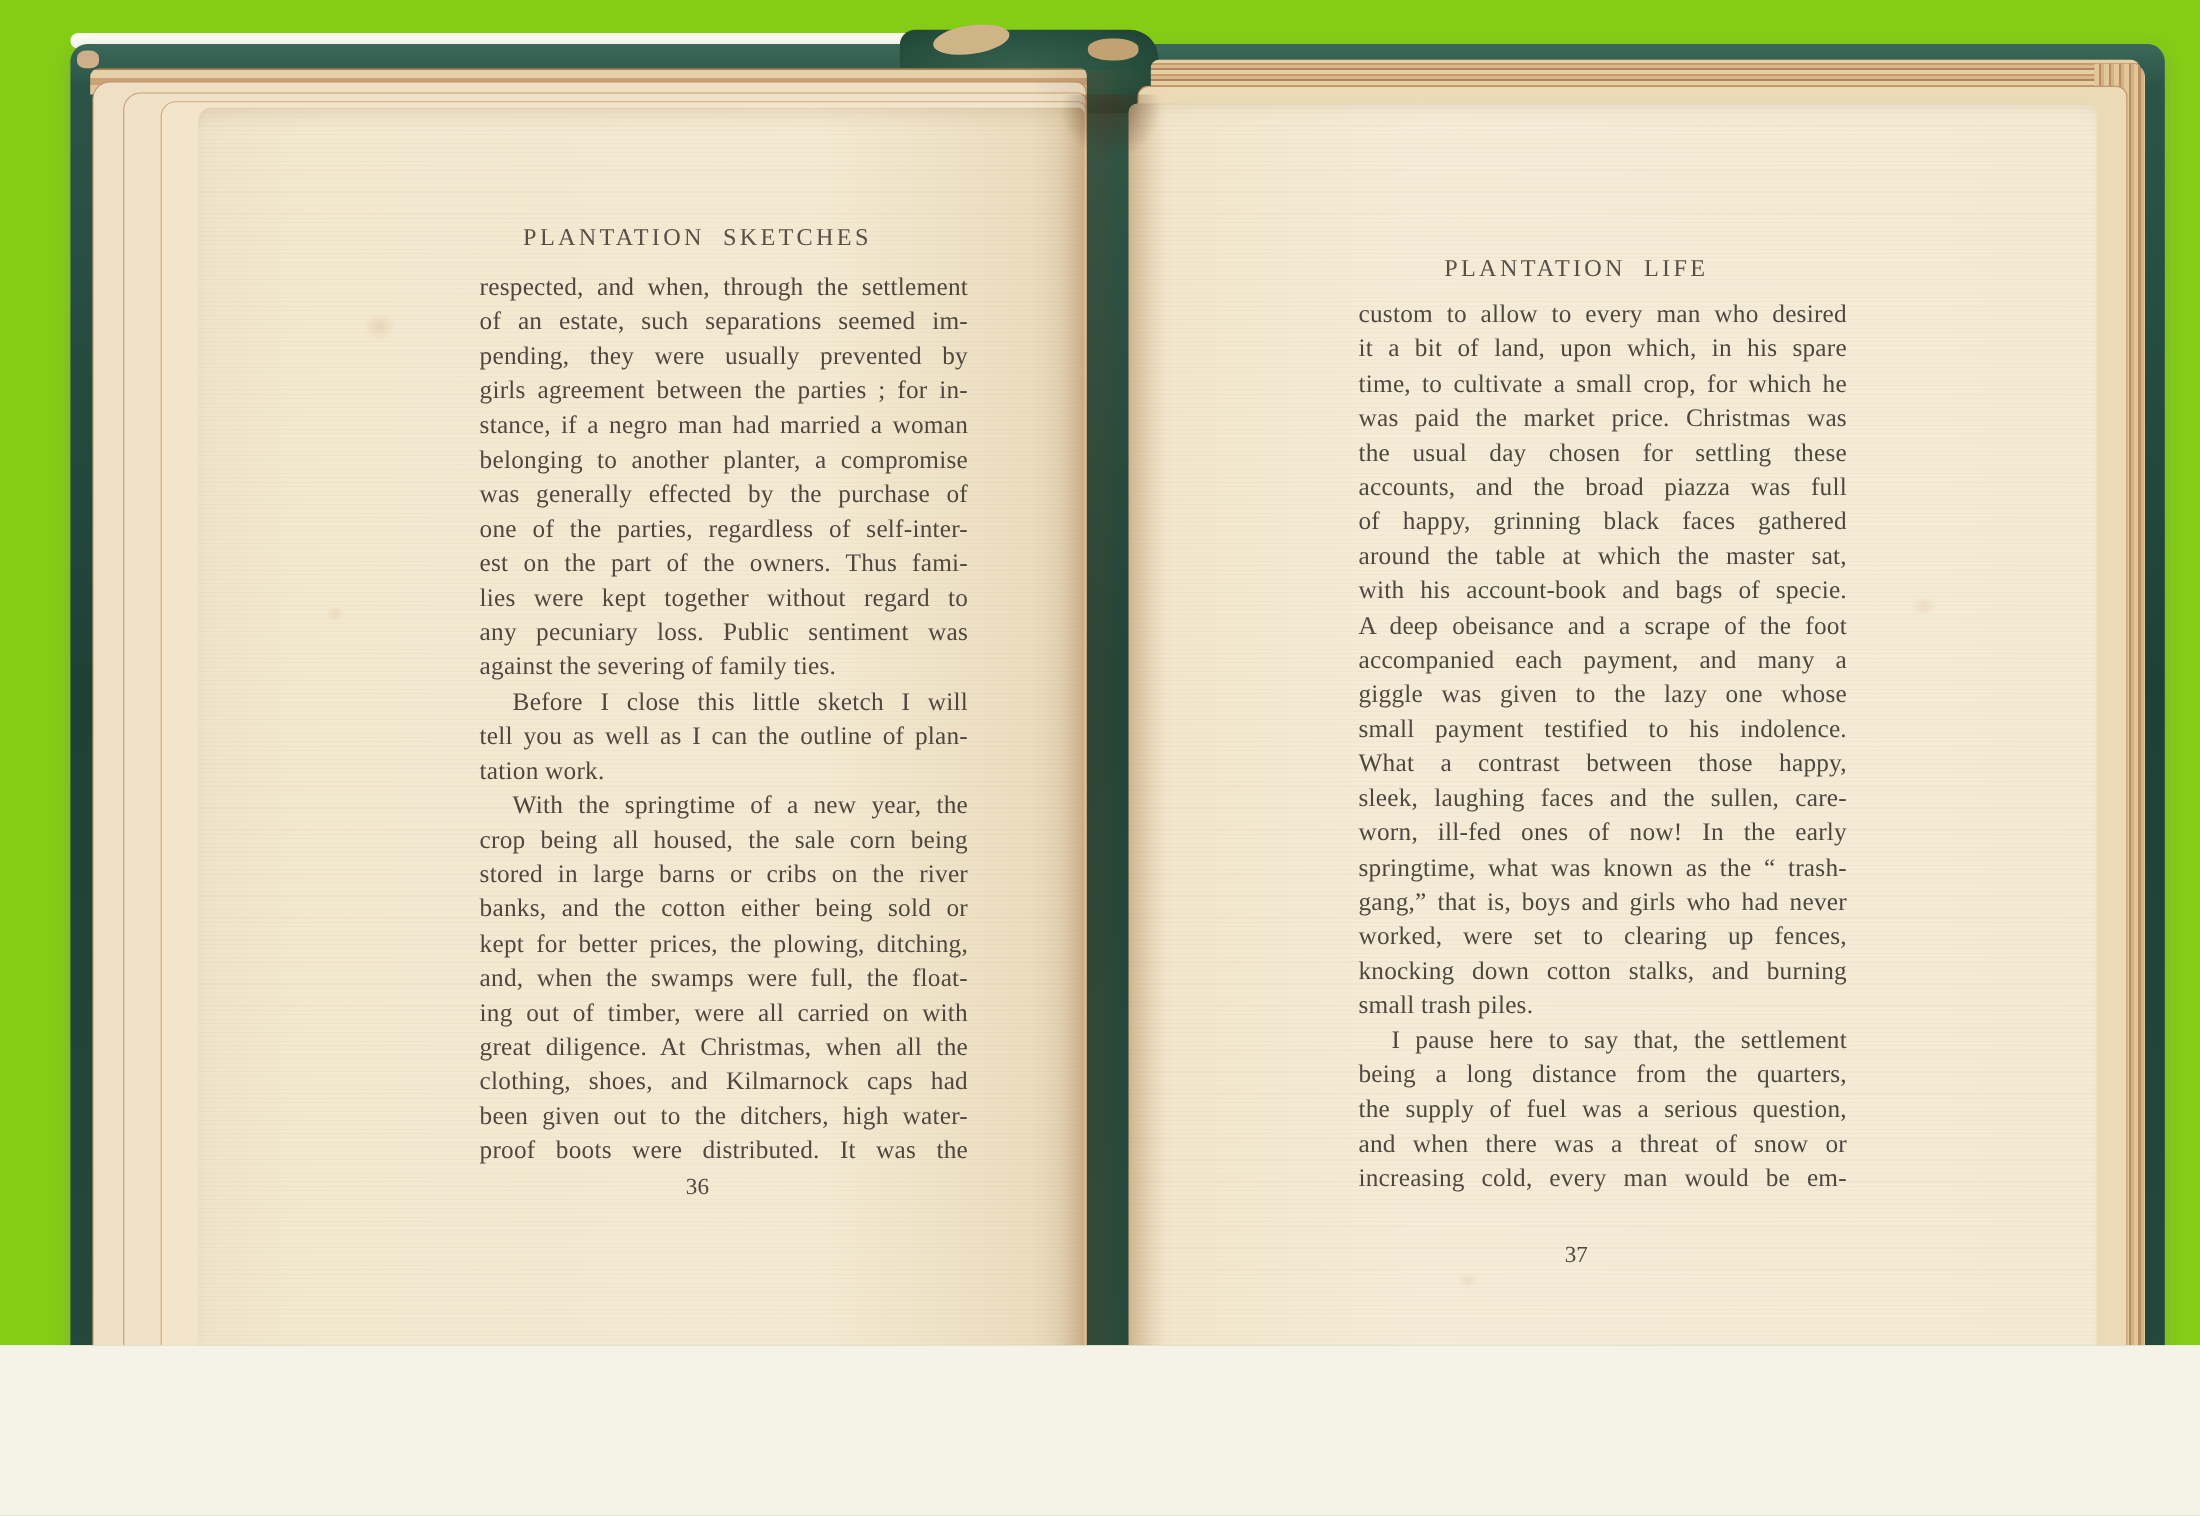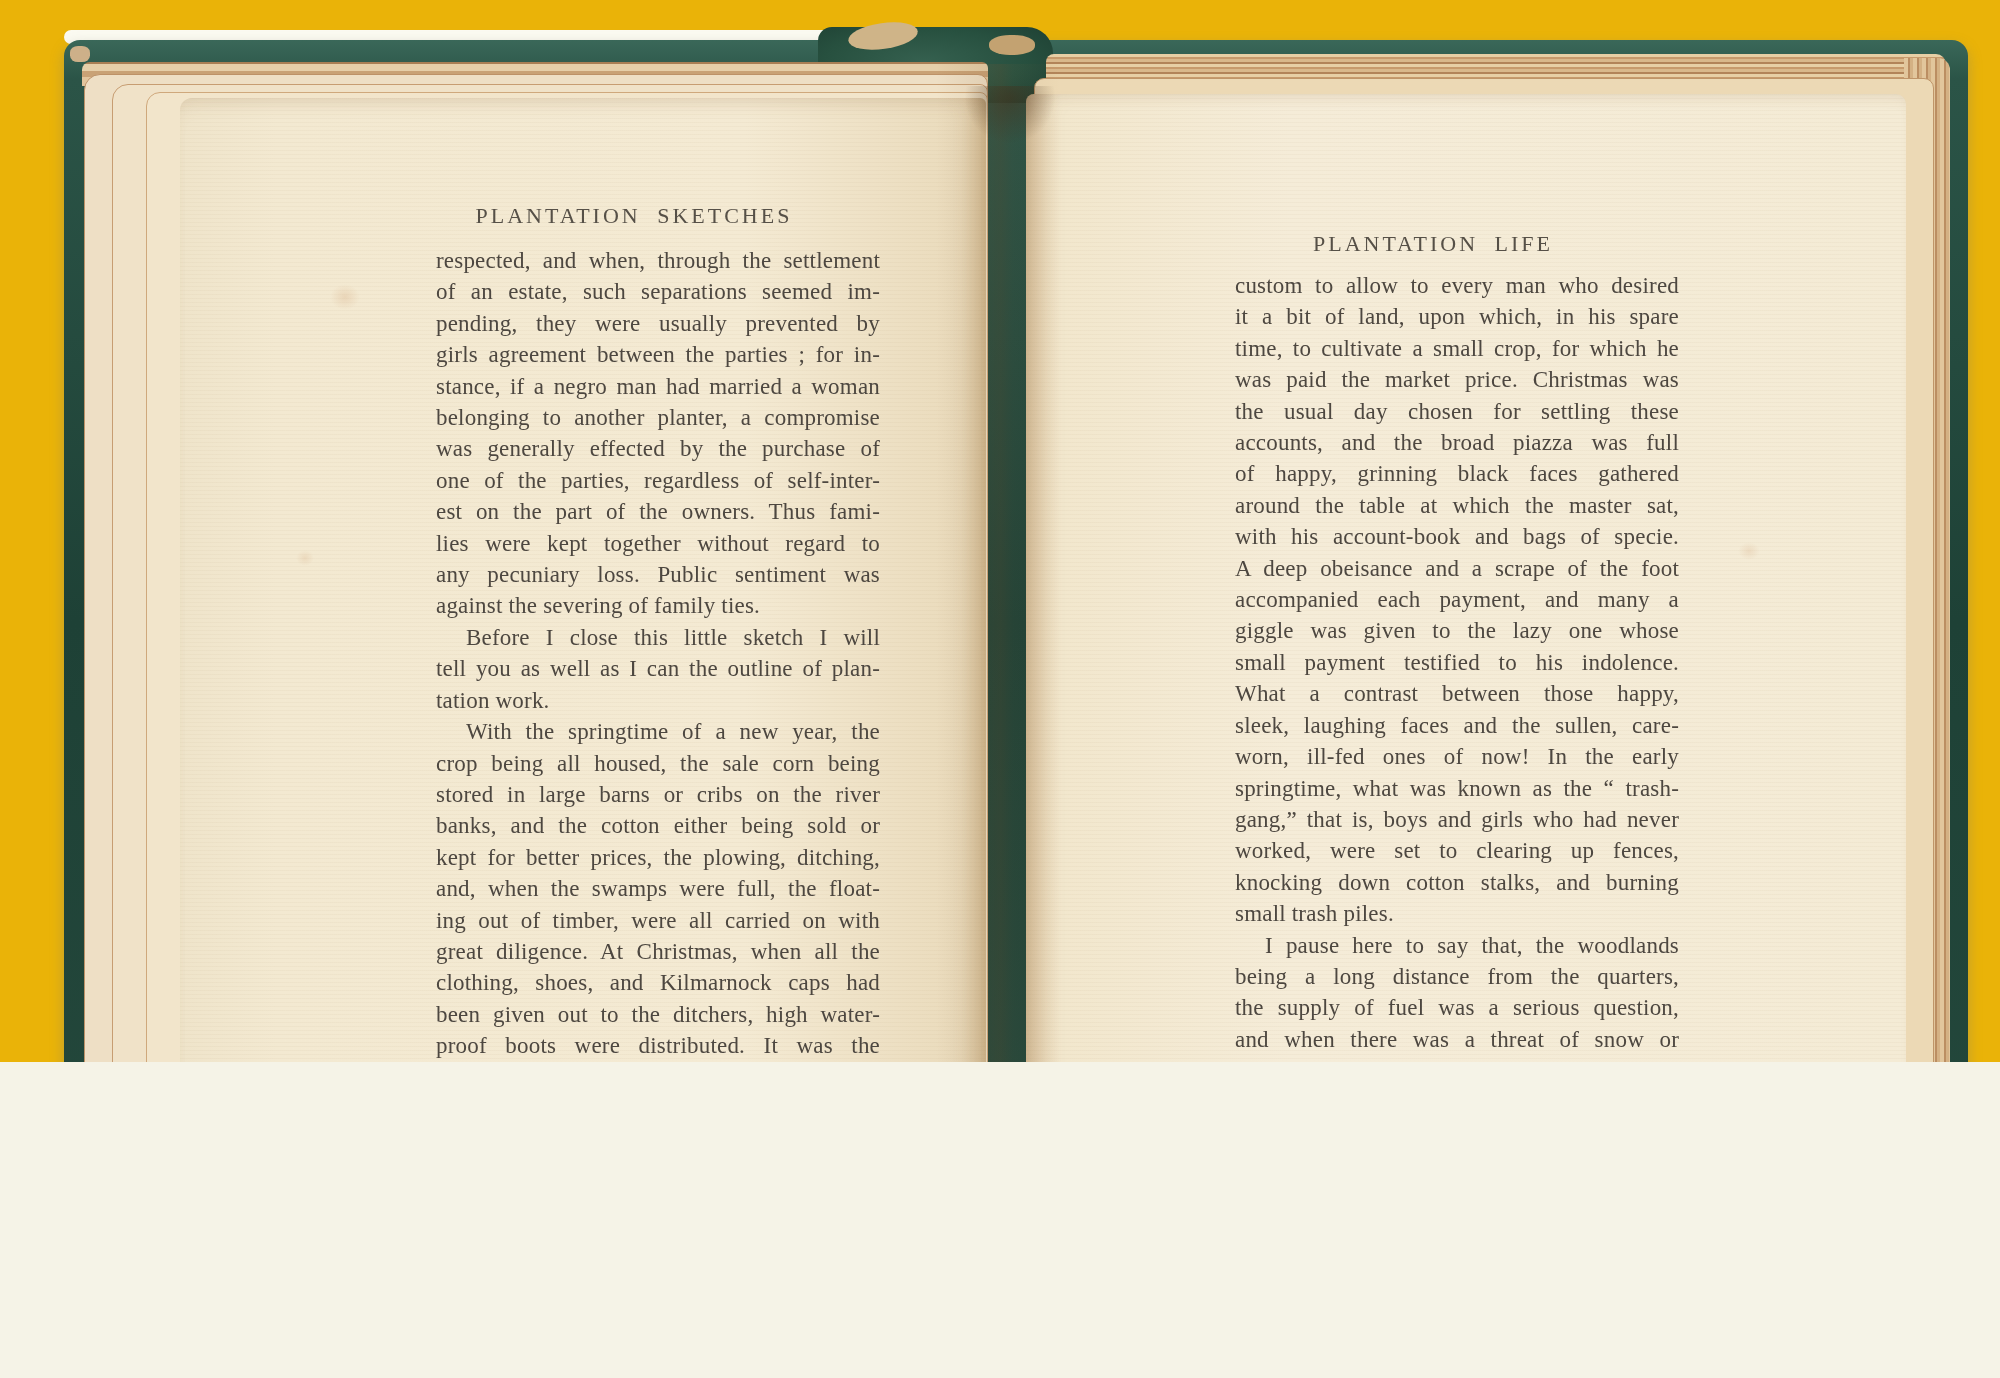--- a/index.html
+++ b/index.html
@@ -1,16 +1,16 @@
 <!DOCTYPE html>
 <html><head>
 <meta charset="utf-8">
 <style>
   html,body{margin:0;padding:0;background:#f5f3e7;}
-  .stage{position:relative;width:2000px;height:1062px;background:#eab308;overflow:hidden;
+  .stage{position:relative;width:2000px;height:1223px;background:#84cc16;overflow:hidden;
          font-family:"Liberation Serif","DejaVu Serif",serif;text-decoration:underline;}
   .abs{position:absolute;}
 
   
   .top-glint{left:64px;top:30px;width:780px;height:14px;background:#fbfaf1;border-radius:7px;}
   .book-shadow{left:84px;top:1318px;width:1810px;height:44px;border-radius:50%;
     background:linear-gradient(180deg,rgba(130,150,130,.28),rgba(130,150,130,0));}
   .table-edge{left:175px;top:1369px;width:1180px;height:7px;border-radius:3px;
     background:linear-gradient(90deg,rgba(90,98,90,0),rgba(90,98,90,.7) 6%,rgba(70,78,72,.8) 50%,rgba(90,98,90,.7) 94%,rgba(90,98,90,0));}
 
@@ -183,21 +183,21 @@
       <div class="line">giggle was given to the lazy one whose</div>
       <div class="line">small payment testified to his indolence.</div>
       <div class="line">What a contrast between those happy,</div>
       <div class="line">sleek, laughing faces and the sullen, care-</div>
       <div class="line">worn, ill-fed ones of now! In the early</div>
       <div class="line">springtime, what was known as the “ trash-</div>
       <div class="line">gang,” that is, boys and girls who had never</div>
       <div class="line">worked, were set to clearing up fences,</div>
       <div class="line">knocking down cotton stalks, and burning</div>
       <div class="line end">small trash piles.</div>
-      <div class="line indent">I pause here to say that, the woodlands</div>
+      <div class="line indent">I pause here to say that, the settlement</div>
       <div class="line">being a long distance from the quarters,</div>
       <div class="line">the supply of fuel was a serious question,</div>
       <div class="line">and when there was a threat of snow or</div>
       <div class="line">increasing cold, every man would be em-</div>
     </div>
   <div class="abs page-num rp-num">37</div>
 
 </div>
 
 </body></html>

